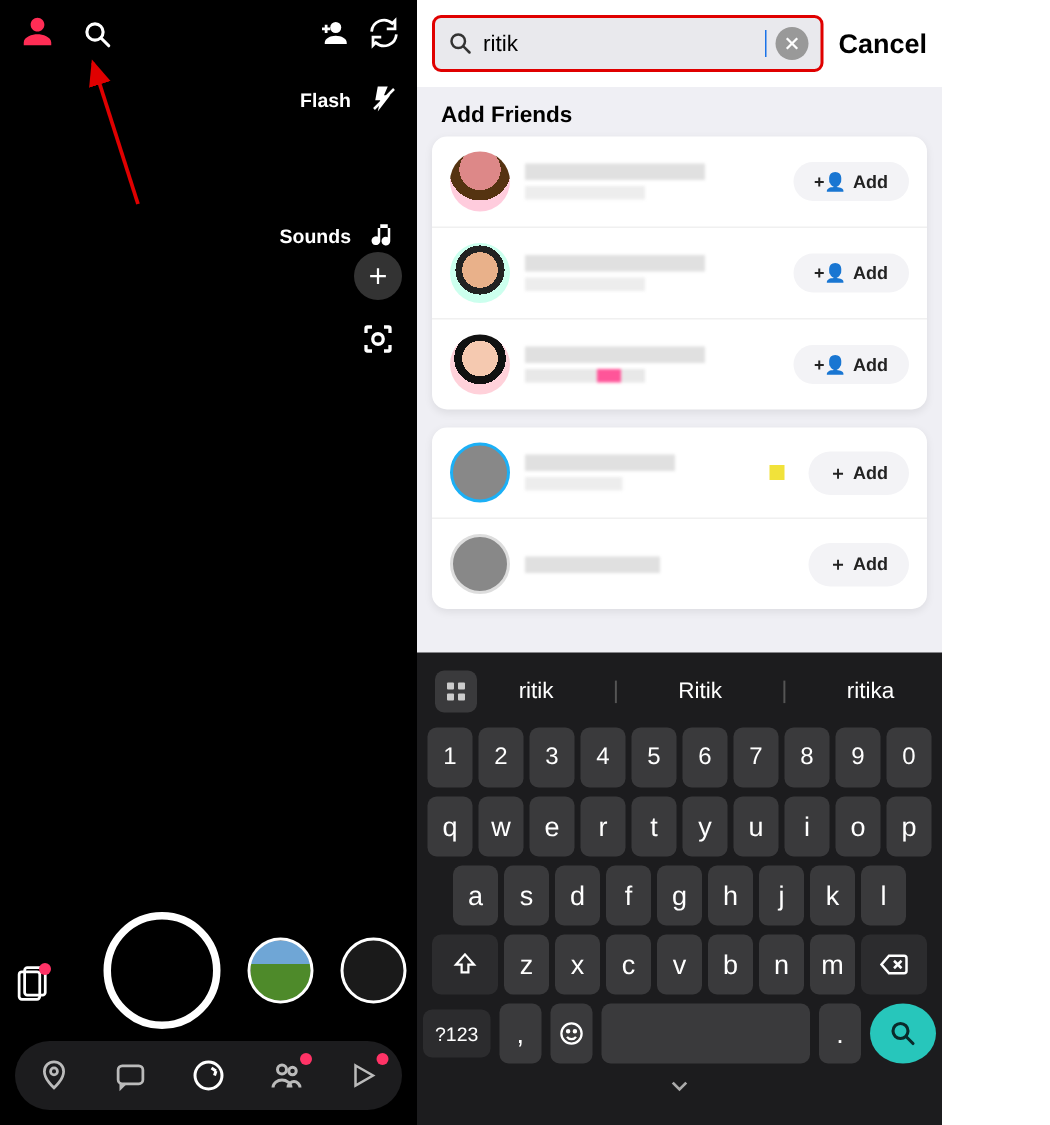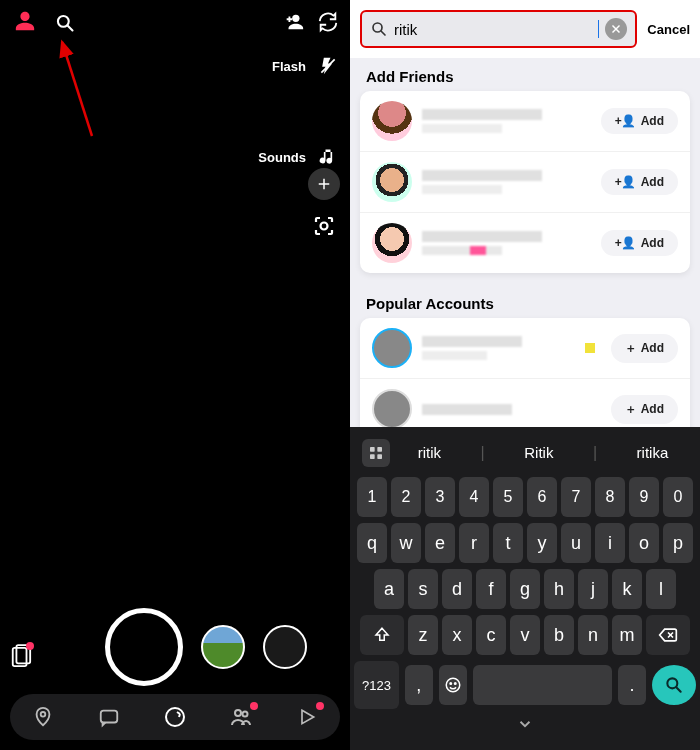--- a/index.html
+++ b/index.html
@@ -1,18 +1,18 @@
 <!DOCTYPE html>
 <html><head>
 <meta charset="utf-8">
 <style>
   * { margin: 0; padding: 0; box-sizing: border-box; font-family: -apple-system, Helvetica, Arial, sans-serif; }
   body { width: 700px; height: 750px; background: #fff; display: flex; }
   .panel { height: 750px; position: relative; overflow: hidden; }
-  .panel-left { width: 350px; background: #000; }
+  .panel-left { width: 278px; background: #000; }
   .panel-right { width: 350px; background: #efeff4; }
 
   
   .left-top { position: relative; height: 170px; }
   .profile-icon { position: absolute; top: 10px; left: 14px; width: 22px; height: 22px; }
   .search-icon-btn { position: absolute; top: 10px; left: 52px; width: 26px; height: 26px; display:flex;align-items:center;justify-content:center; }
   .addfriend-icon { position: absolute; top: 10px; right: 44px; width: 24px; height: 24px; display:flex;align-items:center;justify-content:center;}
   .flip-icon { position: absolute; top: 10px; right: 10px; width: 24px; height: 24px; display:flex;align-items:center;justify-content:center;}
 
   .tool-row { position: absolute; right: 10px; display: flex; align-items: center; gap: 10px; color: #fff; font-size: 13px; font-weight: 600; }
@@ -37,21 +37,21 @@
   .bottom-nav { position: absolute; bottom: 10px; left: 10px; right: 10px; height: 46px; background: #1c1c1e; border-radius: 24px; display: flex; align-items: center; justify-content: space-around; }
   .nav-item { width: 26px; height: 26px; display:flex;align-items:center;justify-content:center; position:relative;}
   .dot-badge { position:absolute; top:-2px; right:-4px; width:8px; height:8px; border-radius:50%; background:#ff3366; }
 
   
   .search-bar-area { height: 58px; display:flex; align-items:center; padding: 8px 10px; gap:10px; background:#fff;}
   .search-box { flex:1; height:38px; border: 2px solid #e00000; border-radius:6px; background:#e9e9ed; display:flex; align-items:center; padding:0 8px; gap:6px;}
   .search-input { flex:1; border:none; background:transparent; outline:none; font-size:15px; color:#000; }
   .search-cursor { display:inline-block; border-right: 1.5px solid #1a73e8; height:18px; margin-left:-4px;}
   .clear-btn { width:22px; height:22px; border-radius:50%; background:#999; color:#fff; display:flex;align-items:center;justify-content:center; font-size:13px;}
-  .cancel-btn { font-size:13px; font-weight:600; color:#000; }
+  .cancel-btn { font-size:18px; font-weight:600; color:#000; }
 
   .section-title { font-size:15px; font-weight:700; color:#000; padding: 10px 16px 6px; }
   .card { background:#fff; margin: 0 10px 12px; border-radius: 10px; overflow:hidden; box-shadow: 0 2px 6px rgba(0,0,0,0.08); }
   .friend-row { display:flex; align-items:center; padding:10px 12px; gap:10px; border-bottom:1px solid #f0f0f0; }
   .friend-row:last-child{border-bottom:none;}
   .avatar { width:40px; height:40px; border-radius:50%; flex-shrink:0; }
   .av1 { background: radial-gradient(circle at 50% 30%, #d88 0 40%, #531 40% 60%, #fcd 60%); }
   .av2 { background: radial-gradient(circle at 50% 45%, #e9b18a 0 40%, #222 40% 55%, #cfe 55%); }
   .av3 { background: radial-gradient(circle at 50% 40%, #f5c9b0 0 38%, #111 38% 55%, #ffd1da 55%); }
   .name-block { flex:1; display:flex; flex-direction:column; gap:4px;}
@@ -70,21 +70,21 @@
   .kb-app-btn { width:28px; height:28px; border-radius:6px; background:#3a3a3c; display:flex;align-items:center;justify-content:center; flex-shrink:0;}
   .suggest-list { flex:1; display:flex; justify-content:space-around;}
   .suggest-item { color:#fff; font-size:15px; }
   .kb-row { display:flex; justify-content:center; gap:4px; margin-bottom:6px; }
   .key { height:40px; border-radius:6px; background:#3a3a3c; color:#fff; display:flex;align-items:center;justify-content:center; font-size:18px; flex:1; max-width:30px;}
   .key.num { font-size:16px;}
   .key.wide { max-width:44px; flex:1.4; background:#2c2c2e;}
   .key.space { max-width:140px; flex:5;}
   .key.enter { max-width:44px; background:#27c6bb; border-radius:50%; width:44px; flex:none;}
   .kb-row.bot { gap:6px; align-items:center;}
-  .key-123 { height:48px; border-radius:6px; background:#2c2c2e; color:#fff; font-size:13px; padding:0 8px; display:flex;align-items:center;}
+  .key-123 { height:32px; border-radius:6px; background:#2c2c2e; color:#fff; font-size:13px; padding:0 8px; display:flex;align-items:center;}
   .kb-chevron { text-align:center; color:#aaa; font-size:14px; margin-top:6px;}
 </style>
 </head>
 <body>
 
 <div class="panel panel-left">
   <div class="left-top">
     <div class="profile-icon">
       <svg viewBox="0 0 24 24" width="22" height="22">
           <path fill="#ff2d55" d="M12 12c2.7 0 5-2.3 5-5s-2.3-5-5-5-5 2.3-5 5 2.3 5 5 5zm0 2c-3.7 0-10 1.9-10 6v2h20v-2c0-4.1-6.3-6-10-6z"></path>
@@ -250,21 +250,20 @@
           <div class="name-bar"></div>
           <div class="sub-bar pink"></div>
         </div>
       <div class="add-btn-sm">
           <span>+👤</span>
           <span>Add</span>
         </div>
     </div>
   </div>
 
-  <div class="section-title">Popular Accounts</div>
   <div class="card">
     <div class="friend-row">
       <div class="pop-avatar"></div>
       <div class="name-block">
           <div class="name-bar" style="width:100px"></div>
           <div class="sub-bar" style="width:65px"></div>
         </div>
       <div style="width:10px;height:10px;background:#f1e23a;margin-right:6px;"></div>
       <div class="add-btn-sm">
           <span>＋</span>

